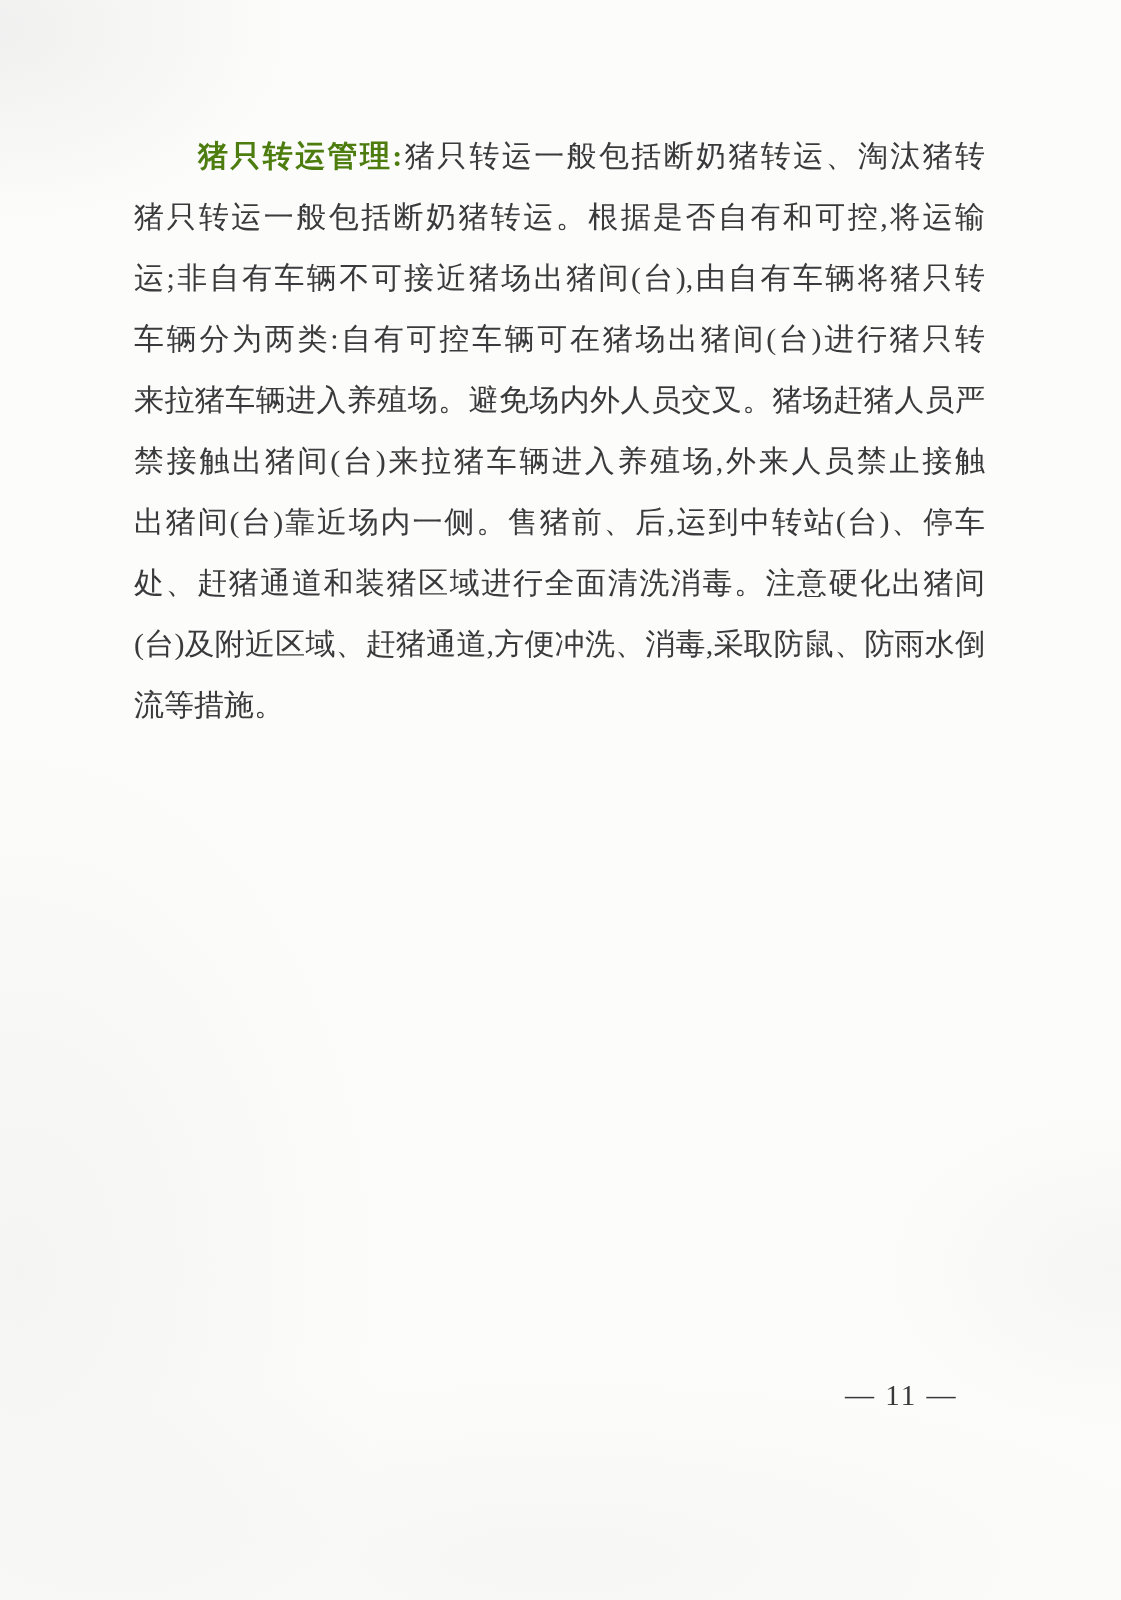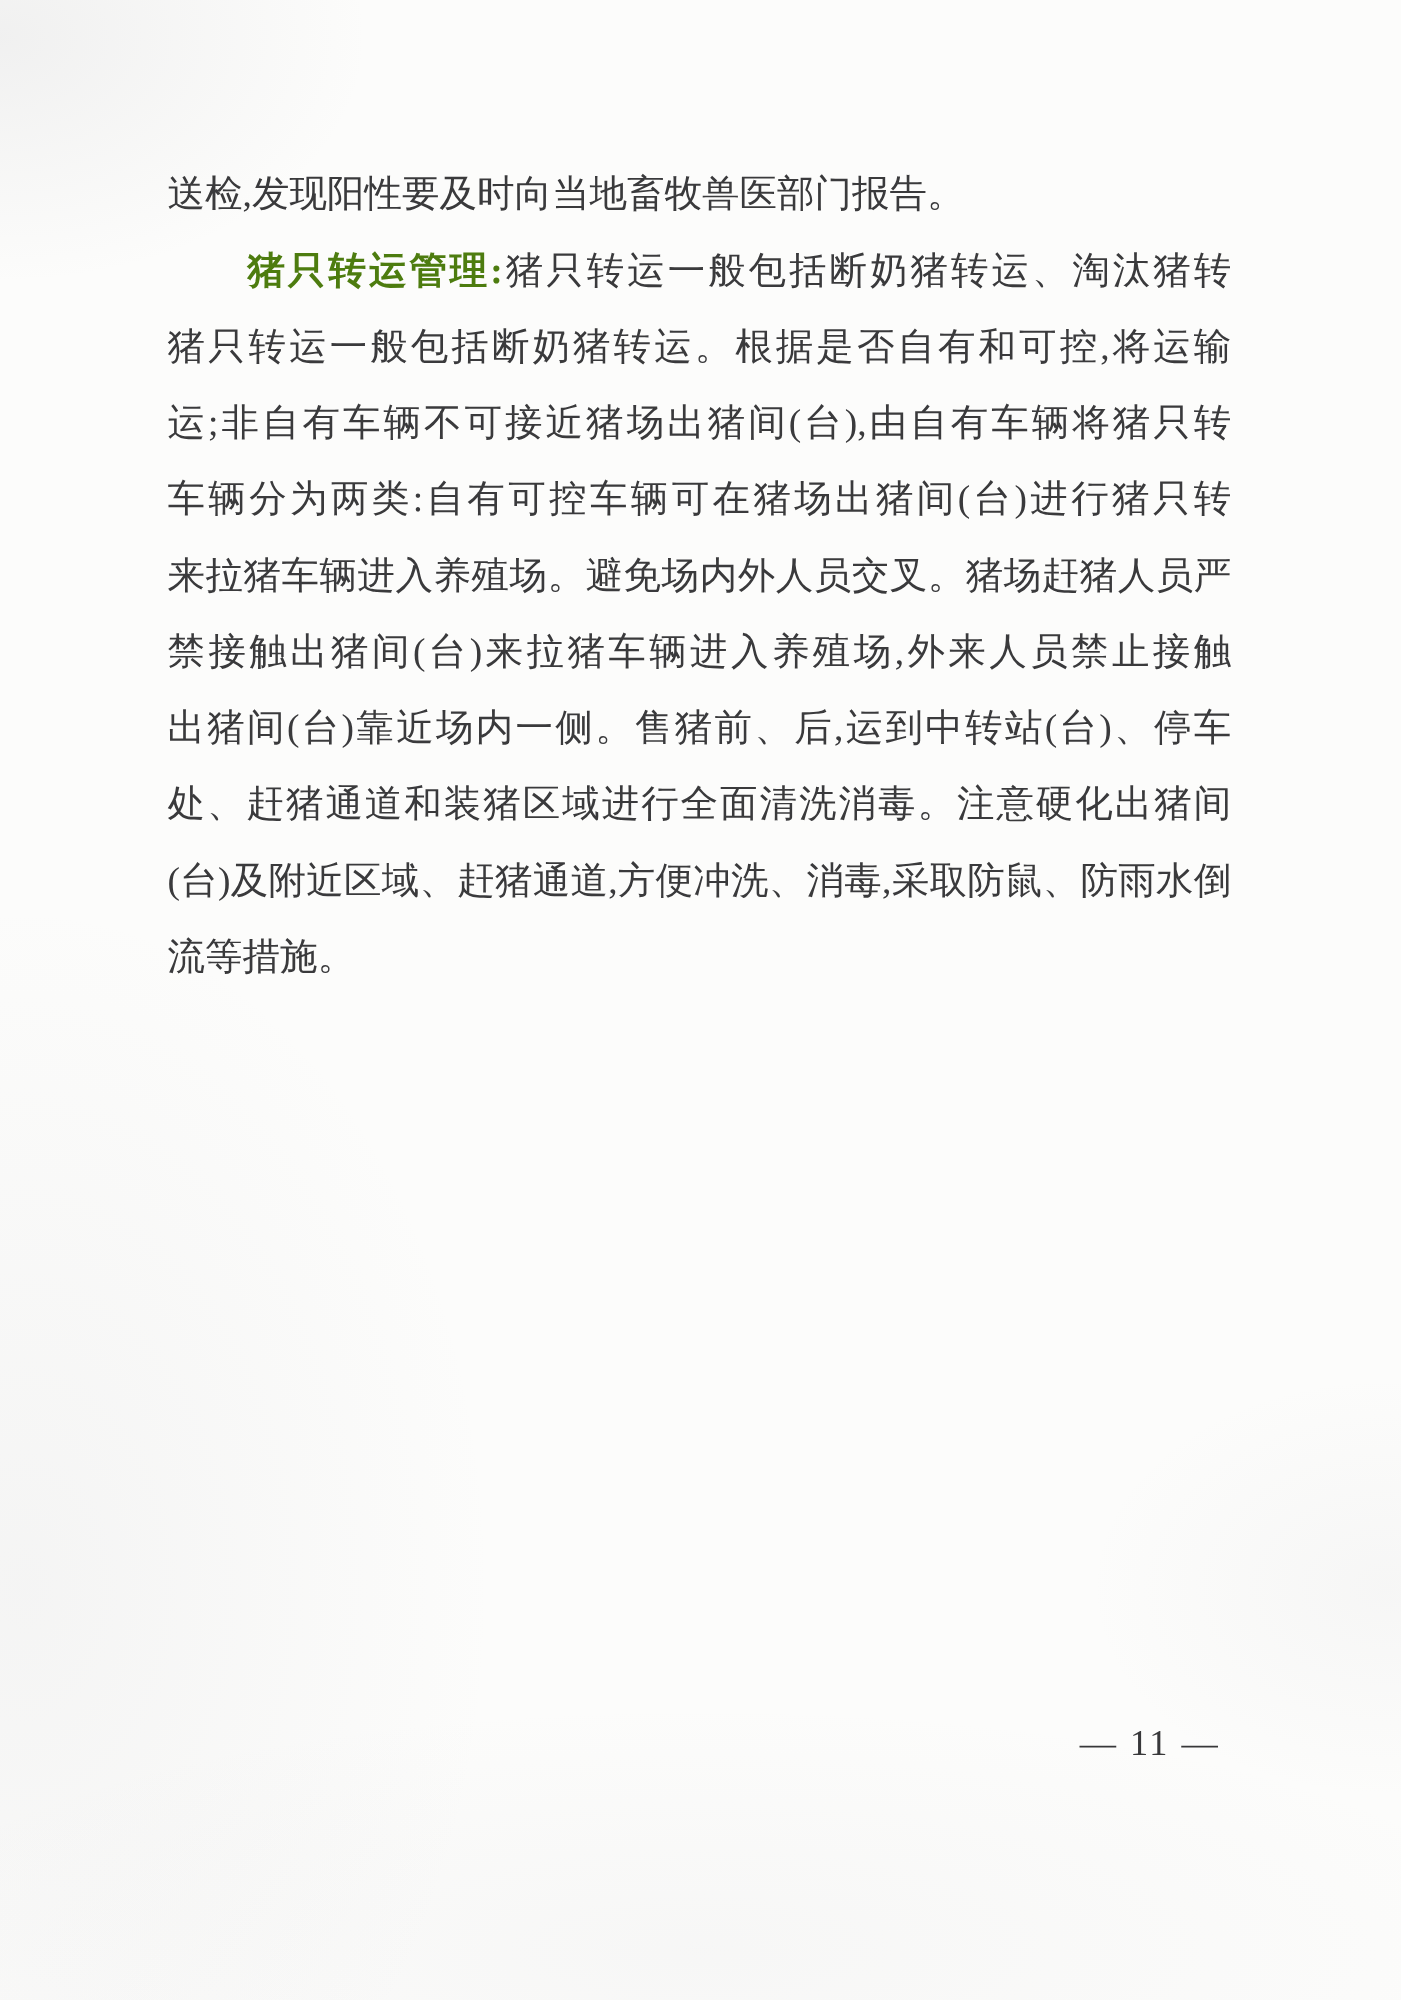--- a/index.html
+++ b/index.html
@@ -49,34 +49,32 @@
   }
   .bold {
     font-weight: 700;
     color: #4d7c0f;
   }
   .page-footer {
     position: absolute;
     left: 845px;
     top: 1379px;
     width: 150px;
-    text-align: center;
     font-size: 29px;
     letter-spacing: 2px;
     color: #38383a;
   }
 </style>
 </head>
 <body>
 
 <div class="paper-texture"></div>
 
 <div class="body-text">
 
-  <div class="line"><span>送检,发现阳性要及时向当地畜牧兽医部门报告。</span></div>
 
   <div class="line indent fill"><span class="bold">猪只转运管理:</span><span>猪只转运一般包括断奶猪转运、淘汰猪转运、</span></div>
 
   <div class="line fill"><span>猪只转运一般包括断奶猪转运。根据是否自有和可控,将运输</span></div>
 
   <div class="line fill"><span>运;非自有车辆不可接近猪场出猪间(台),由自有车辆将猪只转</span></div>
 
   <div class="line fill"><span>车辆分为两类:自有可控车辆可在猪场出猪间(台)进行猪只转</span></div>
 
 

